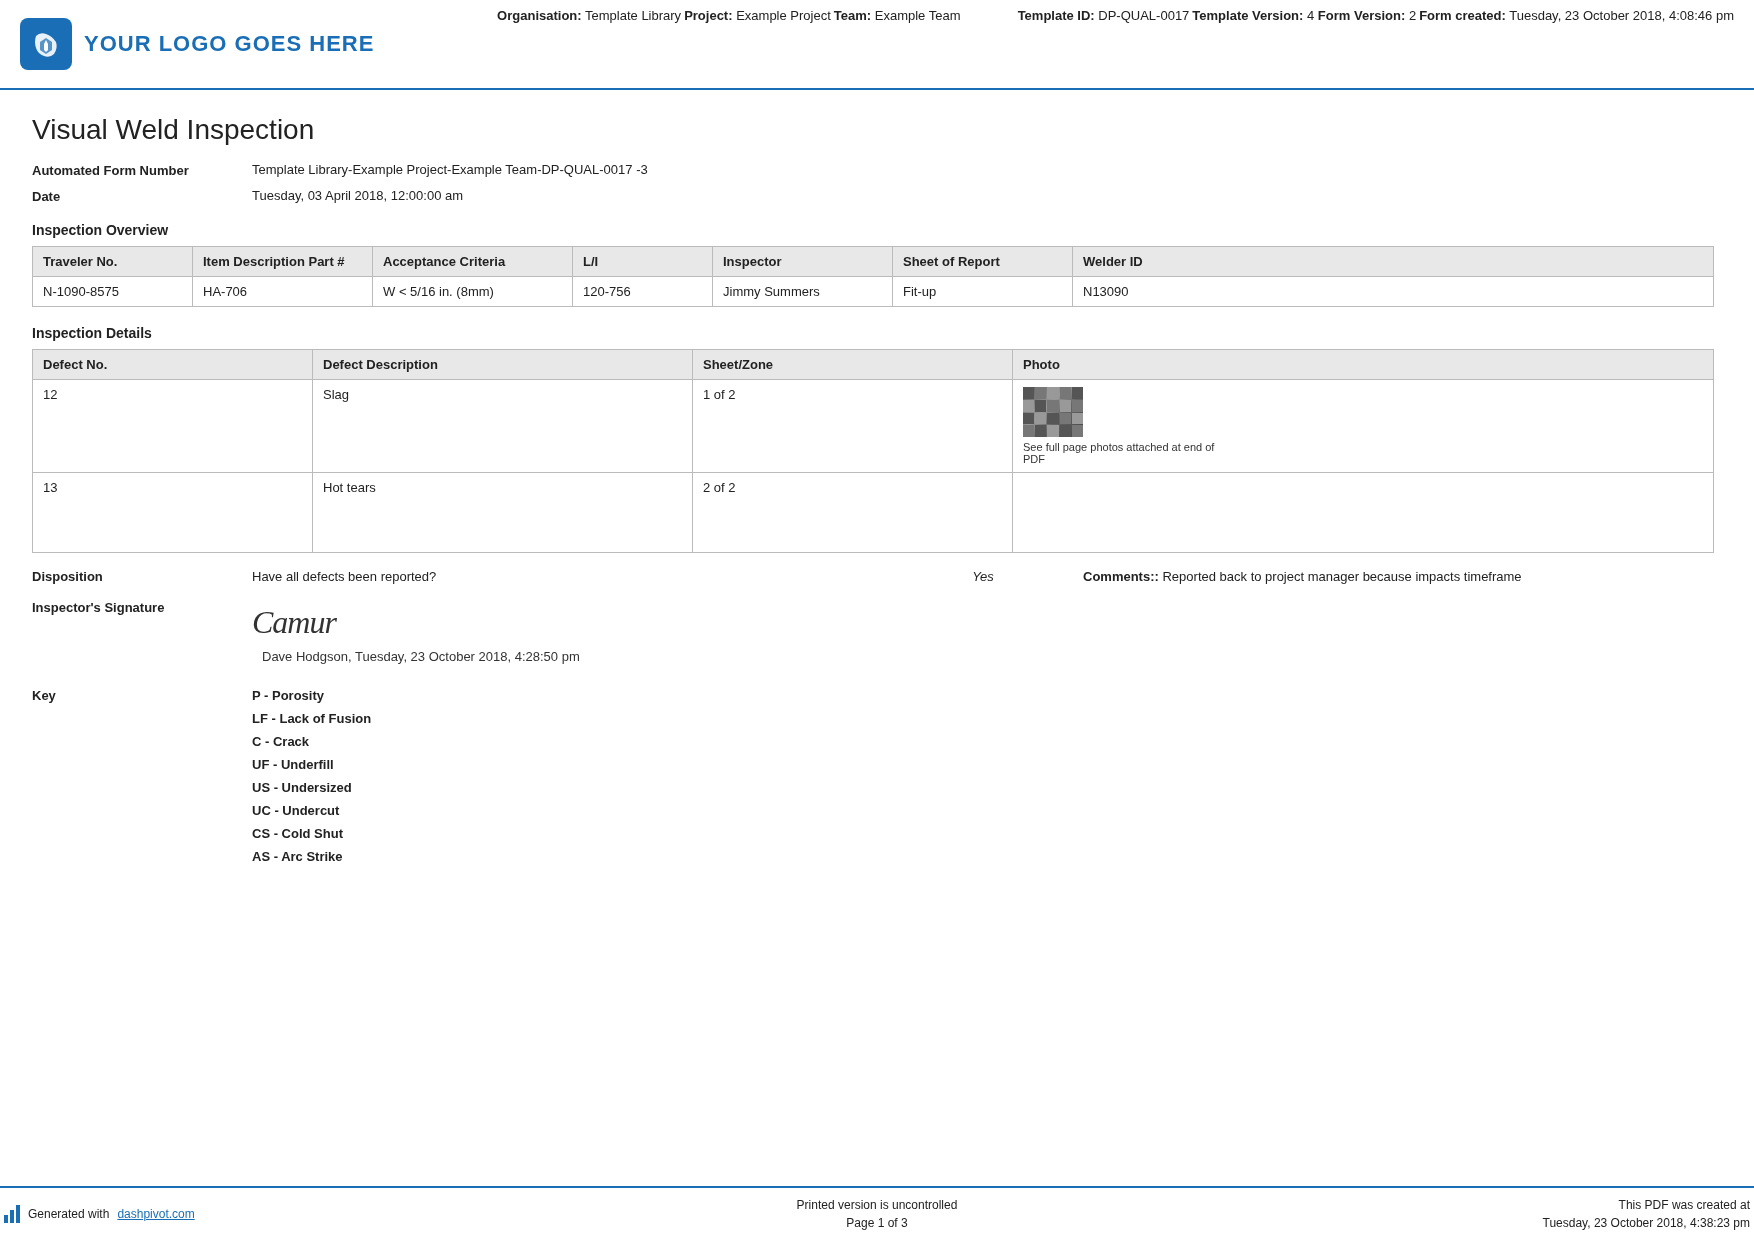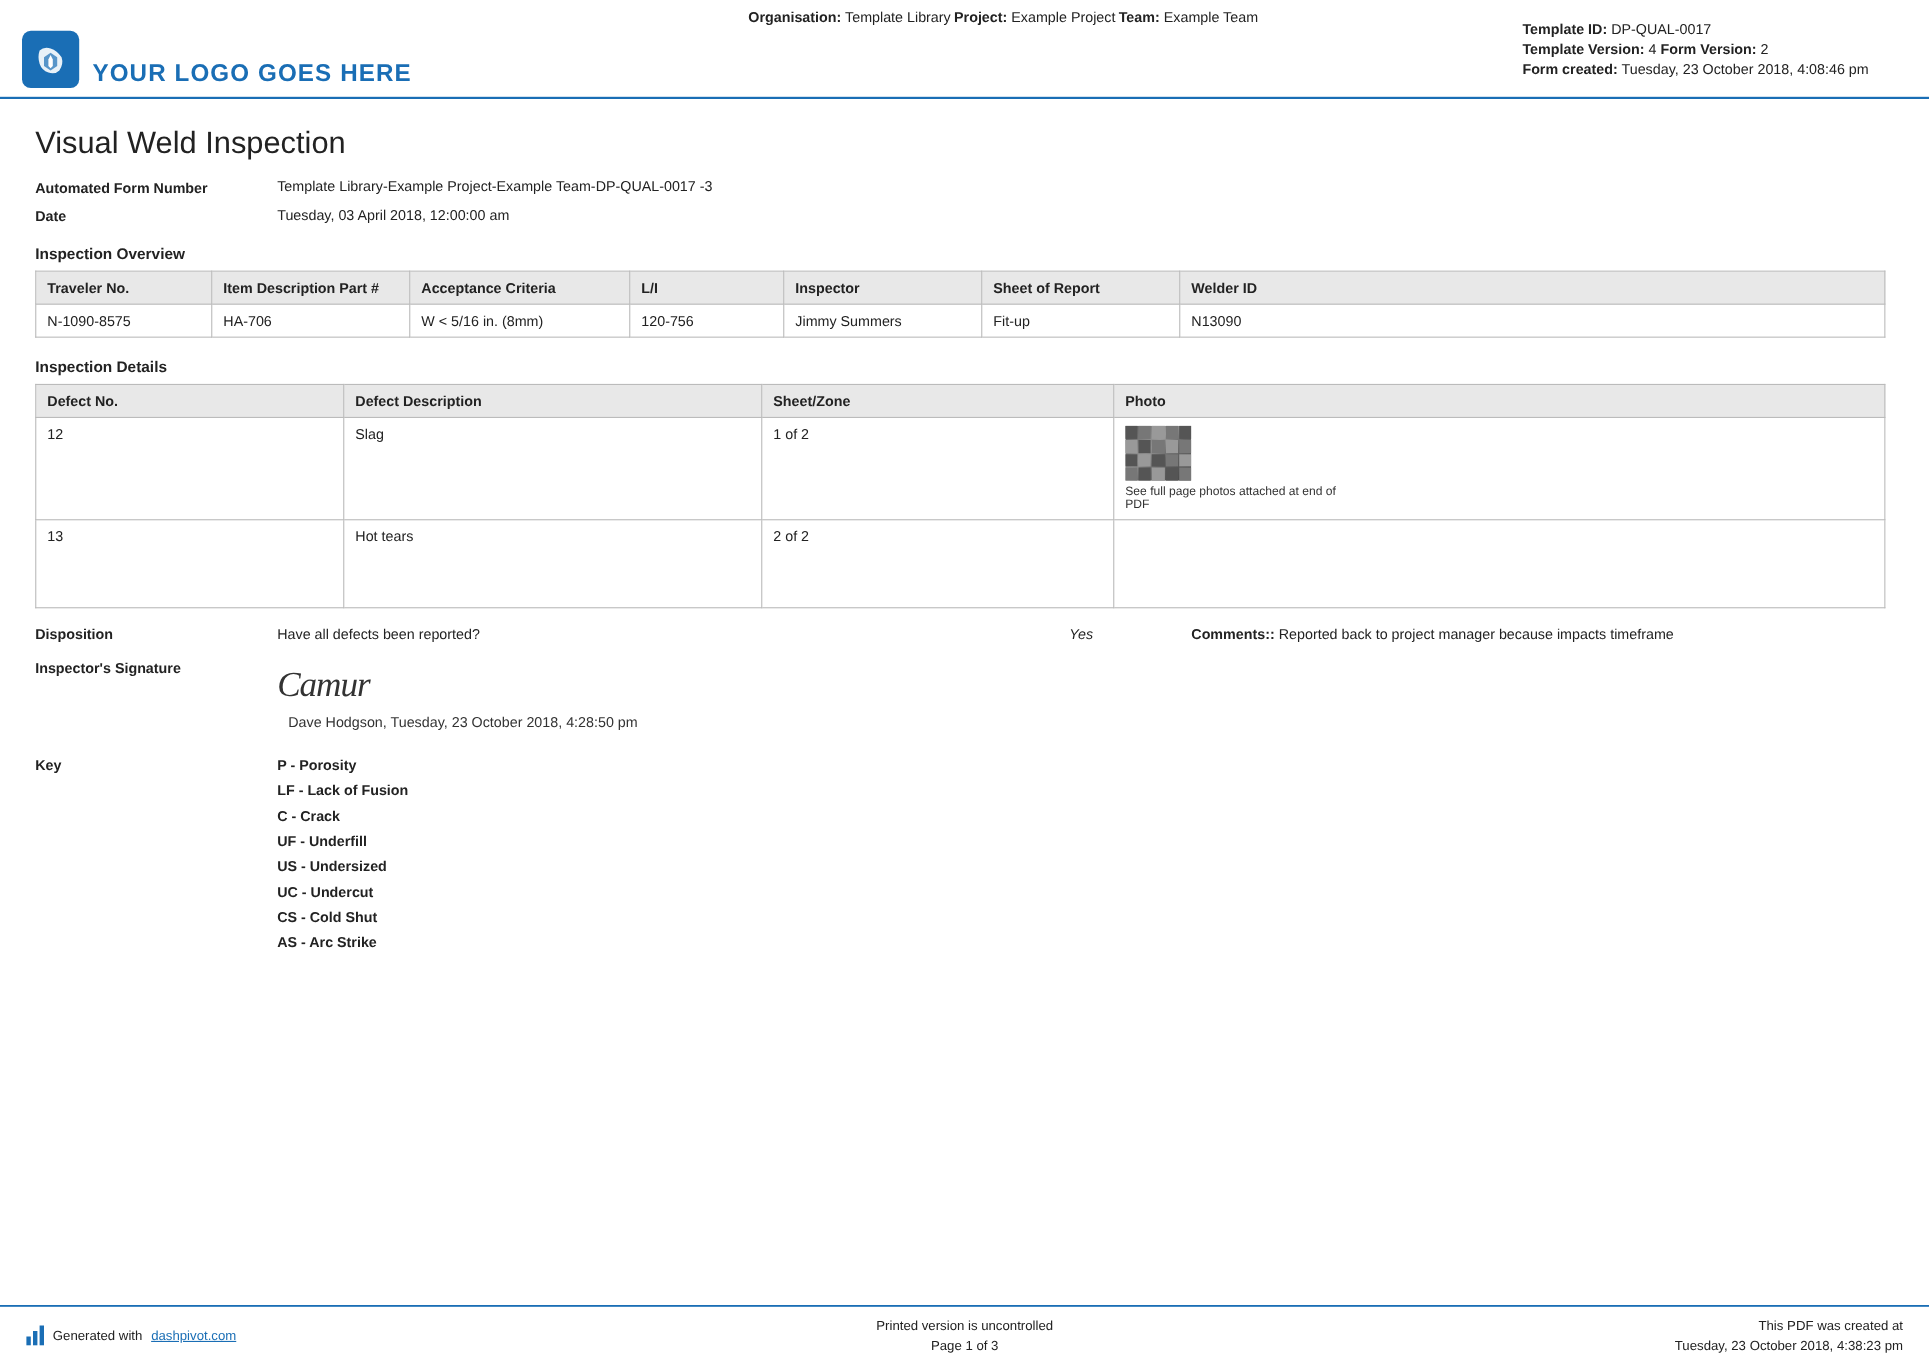--- a/index.html
+++ b/index.html
@@ -15,21 +15,21 @@
     
     .header {
       display: flex;
       align-items: stretch;
       border-bottom: 2px solid #1a6eb5;
       padding: 8px 20px;
       min-height: 90px;
     }
     .header-logo {
       display: flex;
-      align-items: flex-end;
+      align-items: center;
       gap: 12px;
       min-width: 380px;
     }
     .logo-icon {
       width: 52px;
       height: 52px;
       background: #1a6eb5;
       border-radius: 8px;
       display: flex;
       align-items: center;
@@ -49,21 +49,21 @@
       flex-direction: row;
       justify-content: center;
       padding-left: 40px;
       gap: 3px;
     }
     .header-center p { font-size: 13px; }
     .header-center p span.label { font-weight: bold; }
     .header-right {
       min-width: 350px;
       display: flex;
-      flex-direction: column;
+      flex-direction: row;
       justify-content: center;
       gap: 3px;
     }
     .header-right p { font-size: 13px; }
     .header-right p span.label { font-weight: bold; }
 
     
     .content {
       padding: 24px 40px 20px 32px;
     }
@@ -229,21 +229,21 @@
 
     
     .footer {
       position: fixed;
       bottom: 0;
       left: 0;
       width: 1754px;
       border-top: 2px solid #1a6eb5;
       display: flex;
       align-items: center;
-      padding: 8px 24px;
+      padding: 8px 4px;
       background: #fff;
       gap: 0;
     }
     .footer-left {
       min-width: 400px;
       display: flex;
       align-items: center;
       gap: 8px;
       font-size: 12px;
     }

